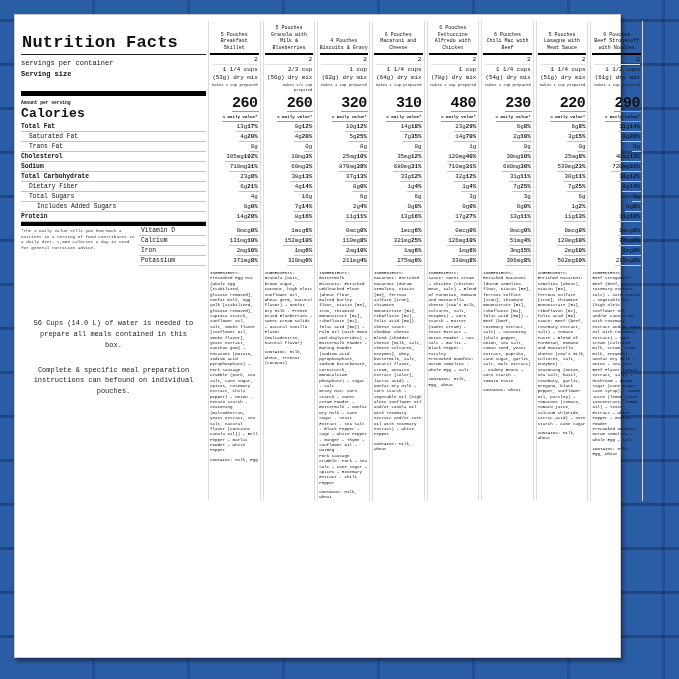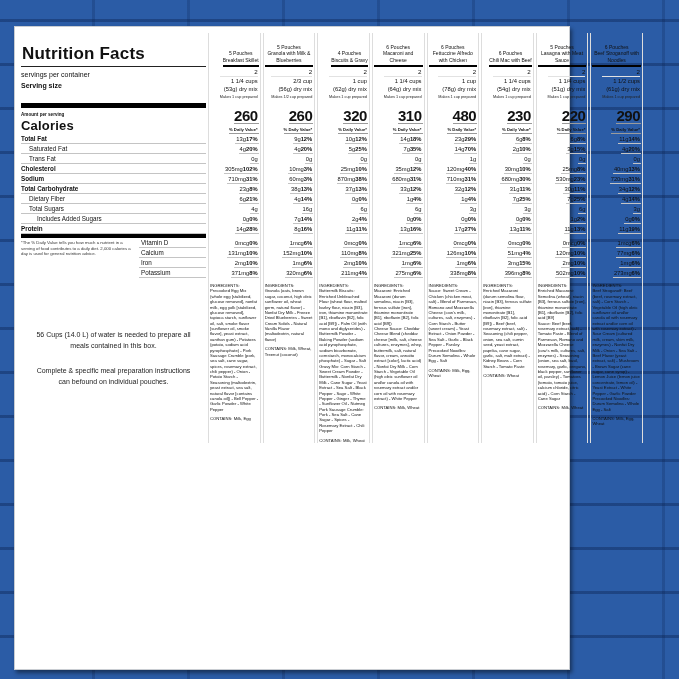--- a/index.html
+++ b/index.html
@@ -2,23 +2,23 @@
 <html><head>
 <meta charset="utf-8">
 <style>
   html,body{margin:0;padding:0;}
   body{width:679px;height:679px;overflow:hidden;font-family:"Liberation Sans",sans-serif;}
   .scene{position:relative;width:679px;height:679px;
     background:
       repeating-linear-gradient(90deg,transparent 0 92px,rgba(8,30,75,.22) 92px 95px),
       repeating-linear-gradient(0deg,transparent 0 41px,rgba(8,30,75,.38) 41px 44px),
       #2b5ca6;}
-  .panel{position:absolute;left:14px;top:26px;width:556px;height:644px;background:#fff;
+  .panel{position:absolute;left:14px;top:14px;width:607px;height:644px;background:#fff;
     border:1px solid #c9cdd2;box-shadow:2px 3px 4px rgba(0,0,0,.45);box-sizing:border-box;
-    padding:6px 8px 6px 6px;color:#111;}
+    padding:6px 8px 6px 6px;color:#111;font-family:Liberation Mono, monospace;}
   .grid{display:flex;gap:2px;width:622px;}
   
   .left-col{width:185px;flex:0 0 185px;display:flex;flex-direction:column;}
   .left-head{height:34px;box-sizing:border-box;border-bottom:1px solid #222;display:flex;align-items:flex-end;}
   .title{font-size:17px;font-weight:bold;letter-spacing:.2px;margin:0 0 2px 1px;}
   .left-serving{height:36px;box-sizing:border-box;padding-top:3px;font-size:7px;line-height:1.5;}
   .left-serving .b2{font-weight:bold;}
   .bar{height:5px;background:#000;}
   .left-cal{height:26px;box-sizing:border-box;padding-top:4px;}
   .amount{font-size:4.6px;font-weight:bold;}

